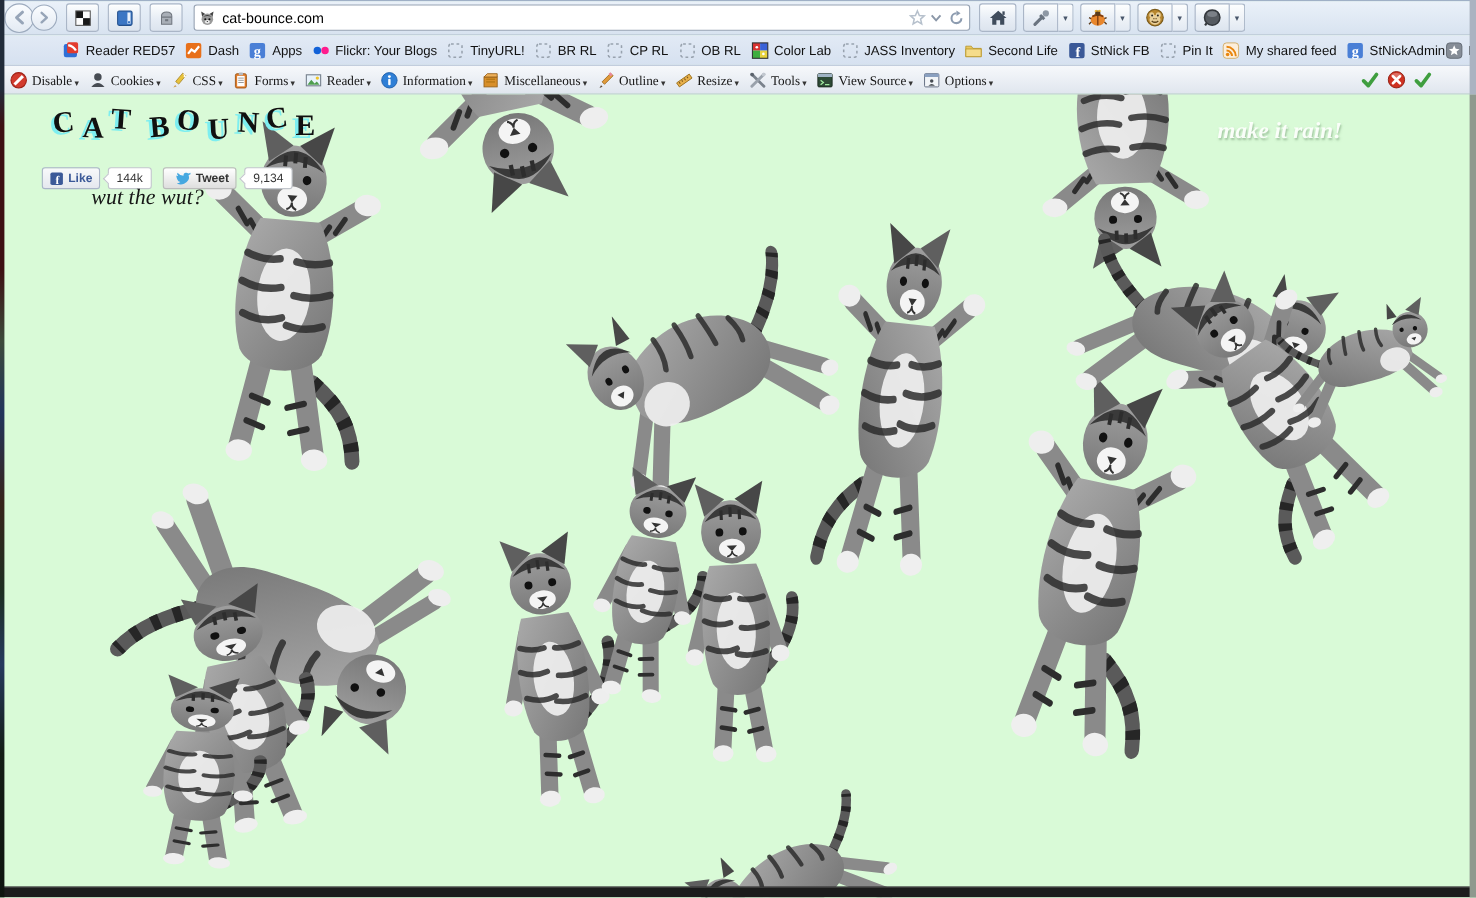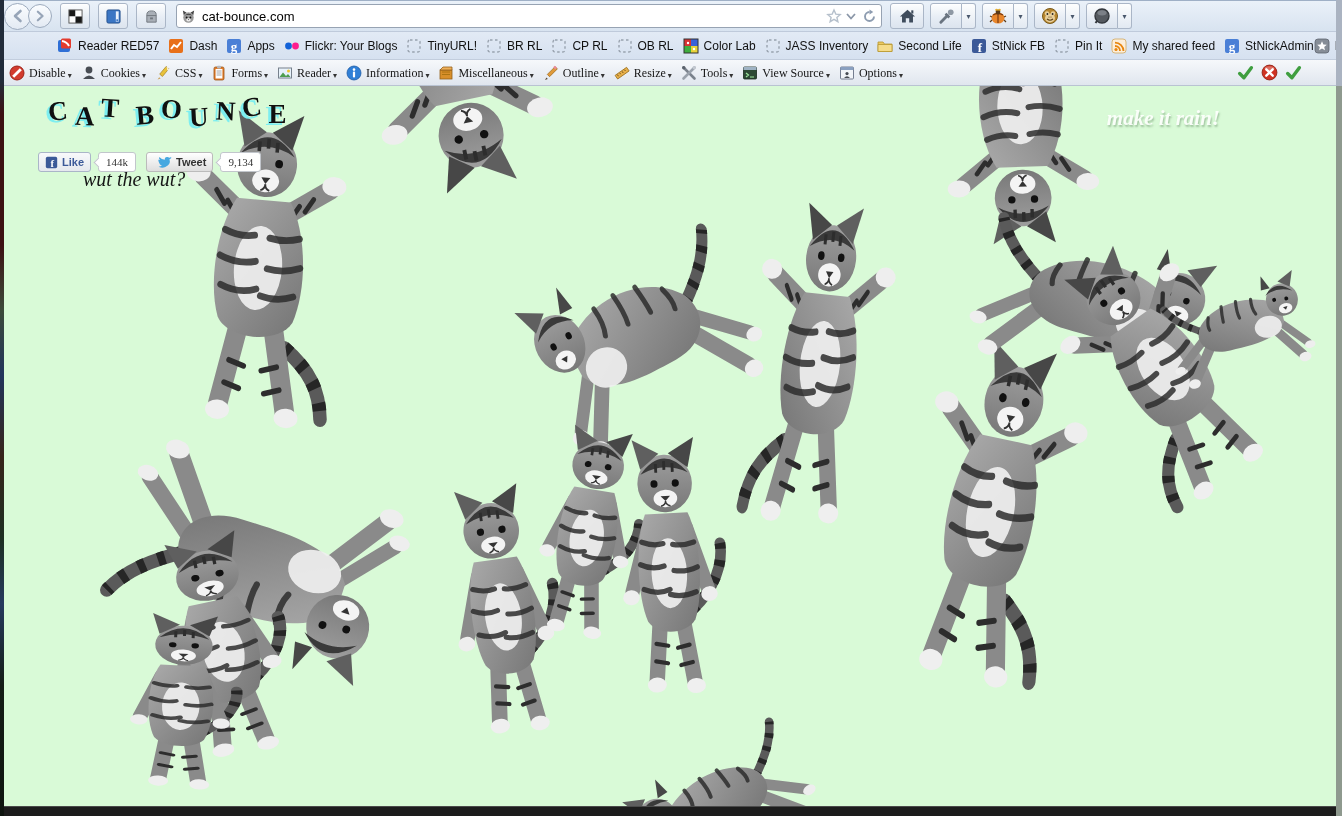--- a/index.html
+++ b/index.html
@@ -71,21 +71,21 @@
   #cat-title .tl{display:inline-block;margin-right:7px;text-shadow:-3px 2px 0 #7deef0;}
   #social{position:absolute;left:38px;top:54px;display:flex;align-items:center;height:22px;margin-top:11px;}
   .wbtn{
     height:20px;border:1px solid #aab5c8;border-radius:3px;background:linear-gradient(#f8f9fb,#e5e8ee);
     display:flex;align-items:center;padding:0 6px;font-size:11px;font-weight:bold;box-sizing:border-box;
   }
   .wbtn.fb{color:#3b5998;}
   .wbtn.tw{color:#333;border-color:#bbb;background:linear-gradient(#fff,#dedede);padding-left:10px;}
   .cnt{
     height:20px;border:1px solid #c2c6cc;border-radius:3px;background:#fff;box-sizing:border-box;
-    display:flex;align-items:center;padding:0 7px;font-size:11px;color:#333;position:relative;margin-left:7px;font-family:Liberation Serif, serif;
+    display:flex;align-items:center;padding:0 7px;font-size:11px;color:#333;position:relative;margin-left:7px;
   }
   .cnt::before{
     content:"";position:absolute;left:-4px;top:6px;width:6px;height:6px;background:#fff;
     border-left:1px solid #c2c6cc;border-bottom:1px solid #c2c6cc;transform:rotate(45deg);
   }
   #tagline{position:absolute;left:83px;top:82px;font-family:"Liberation Serif",serif;
     font-style:italic;font-size:20px;color:#161616;}
   #rain{position:absolute;right:122px;top:20px;font-family:"Liberation Serif",serif;
     font-style:italic;font-weight:bold;font-size:21px;color:rgba(253,255,252,0.95);
     text-shadow:1px 2px 2px rgba(110,150,110,0.55);}

